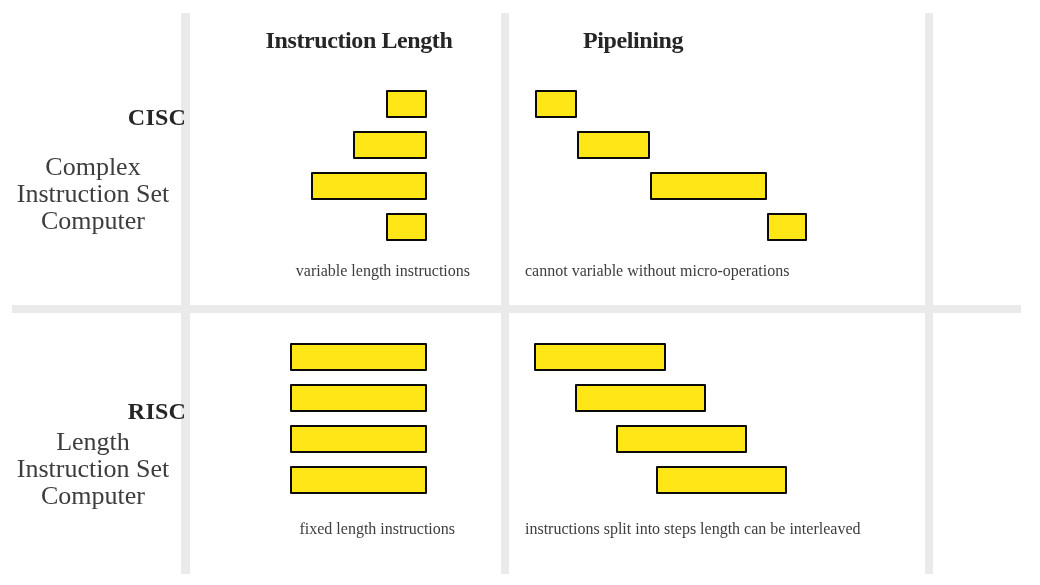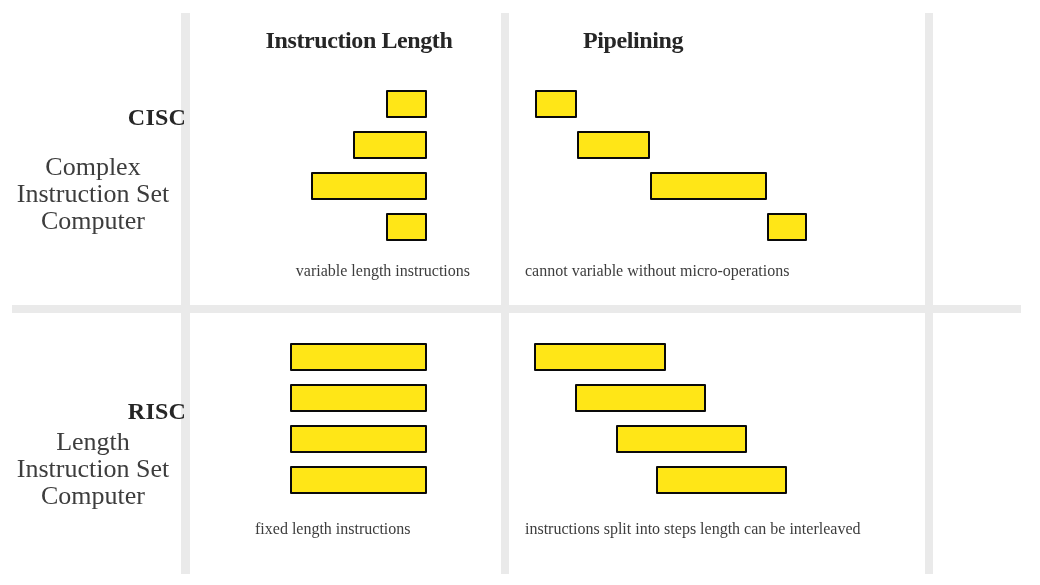--- a/index.html
+++ b/index.html
@@ -93,21 +93,21 @@
   .caption {
     position: absolute;
     margin: 0;
     font-size: 16px;
     line-height: 20px;
     color: var(--body, #3d3d3d);
     white-space: nowrap;
   }
   .caption.cisc-il { left: 270px; top: 261px; width: 200px; text-align: right; }
   .caption.cisc-pipe { left: 525px; top: 261px; }
-  .caption.risc-il { left: 255px; top: 519px; width: 200px; text-align: left; }
+  .caption.risc-il { left: 255px; top: 519px; width: 200px; text-align: right; }
   .caption.risc-pipe { left: 525px; top: 519px; }
 </style>
 </head>
 <body>
 
 <div class="canvas" style="--bg: #ffffff; --bar-fill: #ffe617; --bar-border: #0a0a0a; --divider: #eaeaea; --heading: #262626; --body: #3d3d3d;">
 
   <div class="vdiv v1"></div>
   <div class="vdiv v2"></div>
   <div class="vdiv v3"></div>

